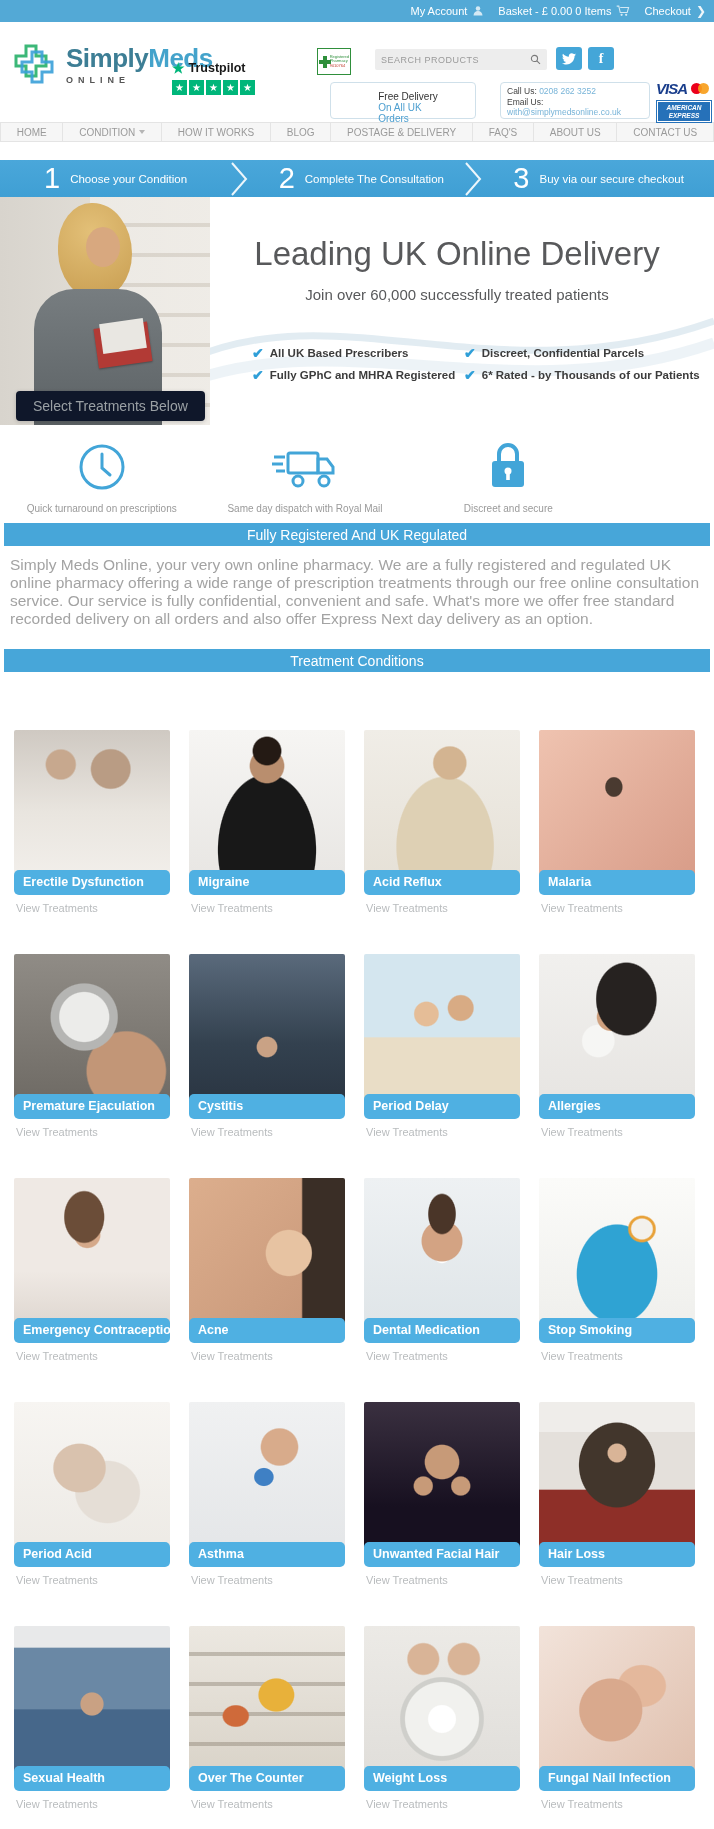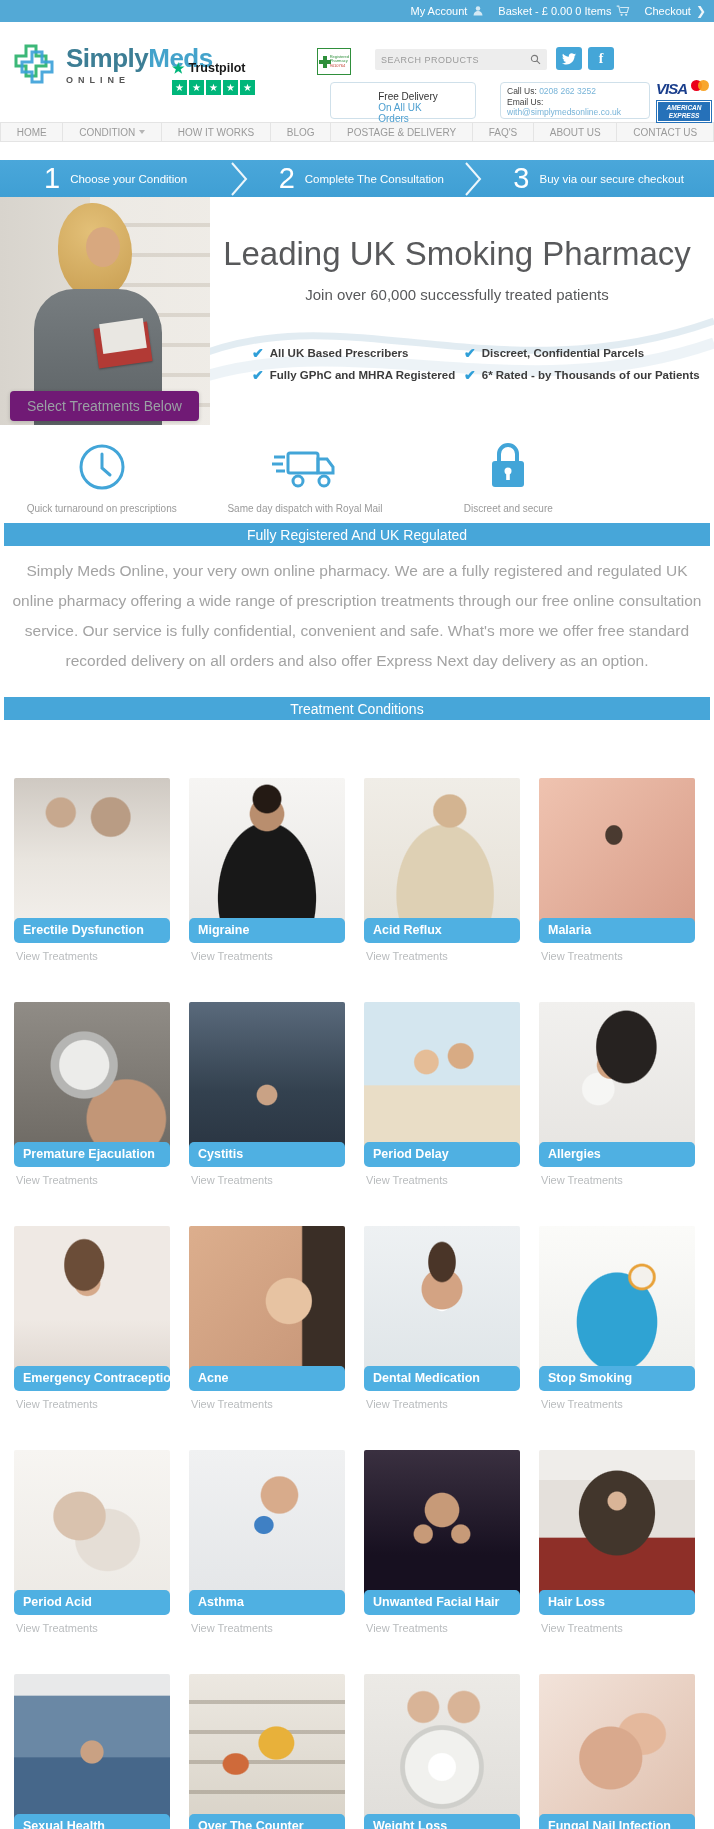--- a/index.html
+++ b/index.html
@@ -39,21 +39,21 @@
   .social .sbtn { width:26px; height:23px; background:#44a6d8; border-radius:3px; display:flex; align-items:center; justify-content:center; color:#fff; cursor:pointer; }
   .social .fb { font-family:"Liberation Serif", serif; font-weight:bold; font-size:14px; }
   .hbox { position:absolute; border:1px solid #cfe0ea; border-radius:4px; background:#fff; font-size:10px;flex-direction:column; }
   .box-delivery { left:330px; top:60px; width:146px; height:37px; display:flex; align-items:center; gap:8px; padding-left:10px; }
   .box-delivery .dl1 { color:#333; }
   .box-delivery .dl2, .box-delivery .dl3 { color:#4d9fd0; }
   .box-contact { left:500px; top:60px; width:150px; height:37px; padding:3px 6px; line-height:10.5px; font-size:8.5px; }
   .box-contact .lbl { color:#444; }
   .box-contact .val { color:#78b4d8; }
   .pay { position:absolute; left:656px; top:58px; width:56px; }
-  .pay-row1 { display:flex; gap:4px; }
+  .pay-row1 { display:flex; align-items:center; gap:4px; }
   .visa { font-size:15px; font-weight:bold; font-style:italic; color:#1a3e8c; letter-spacing:-1px; }
   .mc { display:flex; }
   .mc i { width:11px; height:11px; border-radius:50%; display:block; }
   .mc .c1 { background:#eb001b; }
   .mc .c2 { background:#f79e1b; margin-left:-4px; opacity:.92; }
   .amex { margin-top:3px; background:#2671b9; border:1px solid #2671b9; color:#fff; font-size:6.5px; font-weight:bold; font-style:italic; text-align:center; line-height:7.5px; padding:3px 0; box-shadow:inset 0 0 0 1px #fff; }
 
   
   .nav { height:20px; background:#f6f6f6; border-top:1px solid #e4e4e4; border-bottom:1px solid #e4e4e4; display:flex; }
   .nav .nitem { flex:1 1 auto; display:flex; align-items:center; justify-content:center; gap:4px; font-size:10px; color:#9a9a9a; border-right:1px solid #e4e4e4; cursor:pointer; white-space:nowrap; padding:0 10px; }
@@ -76,33 +76,33 @@
   .hp-face { position:absolute; left:86px; top:30px; width:34px; height:40px; border-radius:50%; background:#d8a87f; }
   .hp-body { position:absolute; left:34px; top:92px; width:128px; height:136px; border-radius:40px 44px 0 0; background:linear-gradient(180deg,#777d80,#5c6265); }
   .hp-board { position:absolute; left:96px; top:128px; width:54px; height:40px; background:#b23a35; transform:rotate(-8deg); box-shadow:0 1px 2px rgba(0,0,0,.3); }
   .hp-paper { position:absolute; left:101px; top:124px; width:44px; height:30px; background:#e9e7e2; transform:rotate(-8deg); }
   .hero-title-wrap { position:absolute; left:200px; right:0; top:38px; text-align:center; }
   .hero-title { font-size:33px; color:#58595b; font-weight:400; }
   .hero-sub { font-size:15px; color:#58595b; margin-top:13px; }
   .bullets { position:absolute; left:252px; top:150px; display:grid; grid-template-columns:212px auto; row-gap:10px; column-gap:0; }
   .bullet { display:flex; align-items:flex-start; gap:6px; font-size:11.5px; font-weight:bold; color:#3c3c3c; }
   .bullet .chk { color:#2f9fd8; font-size:14px; line-height:12px; font-weight:bold; }
-  .select-box { position:absolute; left:10px; bottom:4px; background:#701a75; border-radius:4px; padding:7px 17px; font-size:14px; color:#9aa0a4; box-shadow:0 1px 4px rgba(0,0,0,.18); cursor:pointer; }
+  .select-box { position:absolute; left:16px; bottom:4px; background:#0f172a; border-radius:4px; padding:7px 17px; font-size:14px; color:#9aa0a4; box-shadow:0 1px 4px rgba(0,0,0,.18); cursor:pointer; }
 
   
   .features { width:610px; display:flex; padding-top:12px; }
   .feature { flex:1; text-align:center; }
   .feature .ficon { height:56px; display:flex; align-items:flex-end; justify-content:center; }
   .feature .flabel { margin-top:10px; font-size:10px; color:#9a9a9a; }
 
   
   .banner { margin:0 4px; height:23px; background:#47a6d9; color:#fff; font-size:14px; display:flex; align-items:center; justify-content:center; }
   .banner .btext { width:606px; text-align:center; }
   .banner1 { margin-top:9px; }
-  .intro { padding:10px 10px 0 10px; font-size:15.5px; line-height:30px; color:#a3a3a3;text-align:center; }
+  .intro { padding:10px 10px 0 10px; font-size:15.5px; line-height:18px; color:#a3a3a3; }
   .banner2 { margin-top:21px; }
 
   
   .cgrid { display:grid; grid-template-columns:repeat(4,156px); column-gap:19px; row-gap:40px; padding-left:14px; margin-top:58px; }
   .card { }
   .cphoto { height:150px; border-radius:2px; background:#e5e2dd; cursor:pointer; }
   .clabel { position:relative; margin-top:-10px; background:#4fb0e2; color:#fff; font-weight:bold; font-size:12.5px; padding:5px 9px 6px; border-radius:5px; cursor:pointer; white-space:nowrap; overflow:hidden; }
   .cview { margin-top:7px; padding-left:2px; font-size:11px; color:#b9bcbe; cursor:pointer; }
 
   
@@ -305,21 +305,21 @@
   </svg>
   <div class="hero-photo">
     <div class="hp-shelf"></div>
     <div class="hp-hair"></div>
     <div class="hp-face"></div>
     <div class="hp-body"></div>
     <div class="hp-board"></div>
     <div class="hp-paper"></div>
   </div>
   <div class="hero-title-wrap">
-    <div class="hero-title">Leading UK Smoking Pharmacy</div>
+    <div class="hero-title">Leading UK Online Delivery</div>
     <div class="hero-sub">Join over 60,000 successfully treated patients</div>
   </div>
   <div class="bullets">
     <div class="bullet">
         <span class="chk">✔</span>
         <span>All UK Based Prescribers</span>
       </div>
     <div class="bullet">
         <span class="chk">✔</span>
         <span>Discreet, Confidential Parcels</span>

